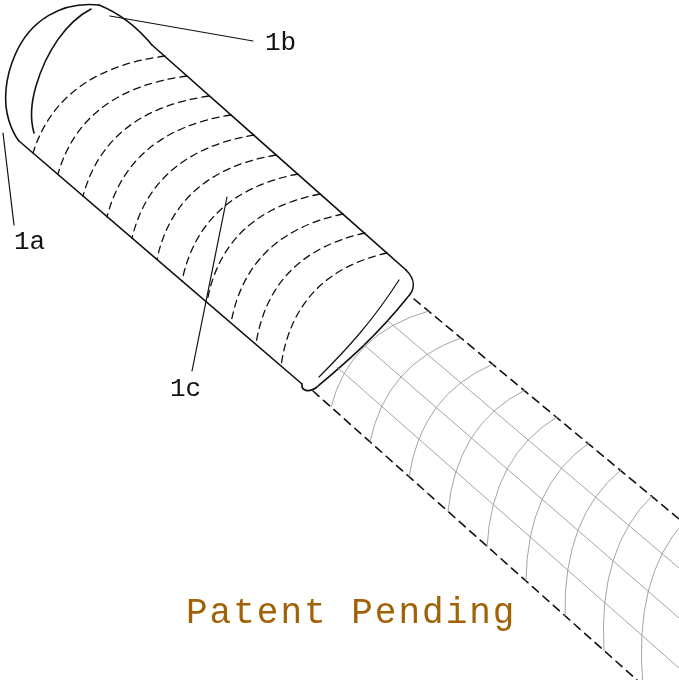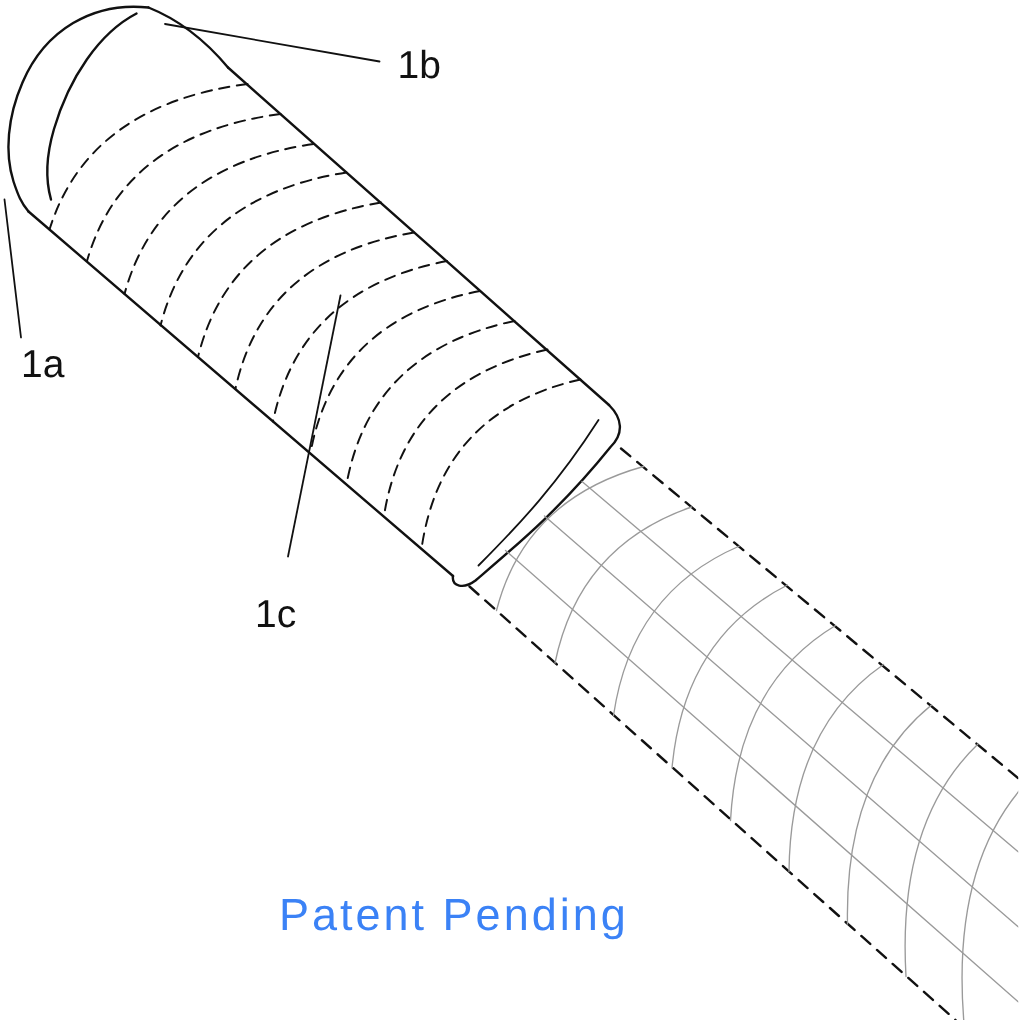--- a/index.html
+++ b/index.html
@@ -6,48 +6,48 @@
     margin: 0;
     padding: 0;
     background: #ffffff;
   }
   .canvas {
     position: relative;
     width: 679px;
     height: 680px;
     background: #ffffff;
     overflow: hidden;
-    font-family: Liberation Sans, sans-serif;
+    font-family: Liberation Mono, monospace;
     color: #111111;
   }
   .drawing-svg {
     position: absolute;
     left: 0;
     top: 0;
     width: 679px;
     height: 680px;
   }
   .ref-label {
     position: absolute;
     font-size: 26px;
     line-height: 1;
     color: #111111;
     white-space: nowrap;
   }
   .label-1b { left: 265px; top: 30px; }
   .label-1a { left: 14px;  top: 229px; }
-  .label-1c { left: 170px; top: 376px; margin-top: 20px; }
+  .label-1c { left: 170px; top: 376px; }
   .caption {
     position: absolute;
     left: 186px;
     top: 596px;
-    font-size: 30px;
+    font-size: 36px;
     letter-spacing: 2px;
     line-height: 1;
-    color: #3b82f6;
+    color: #a16207;
     white-space: nowrap;
   }
 </style>
 </head>
 <body>
 
 <div class="canvas">
 
   <svg class="drawing-svg" viewBox="0 0 679 680" fill="none" stroke="#111111" stroke-linecap="round" stroke-linejoin="round">
 

